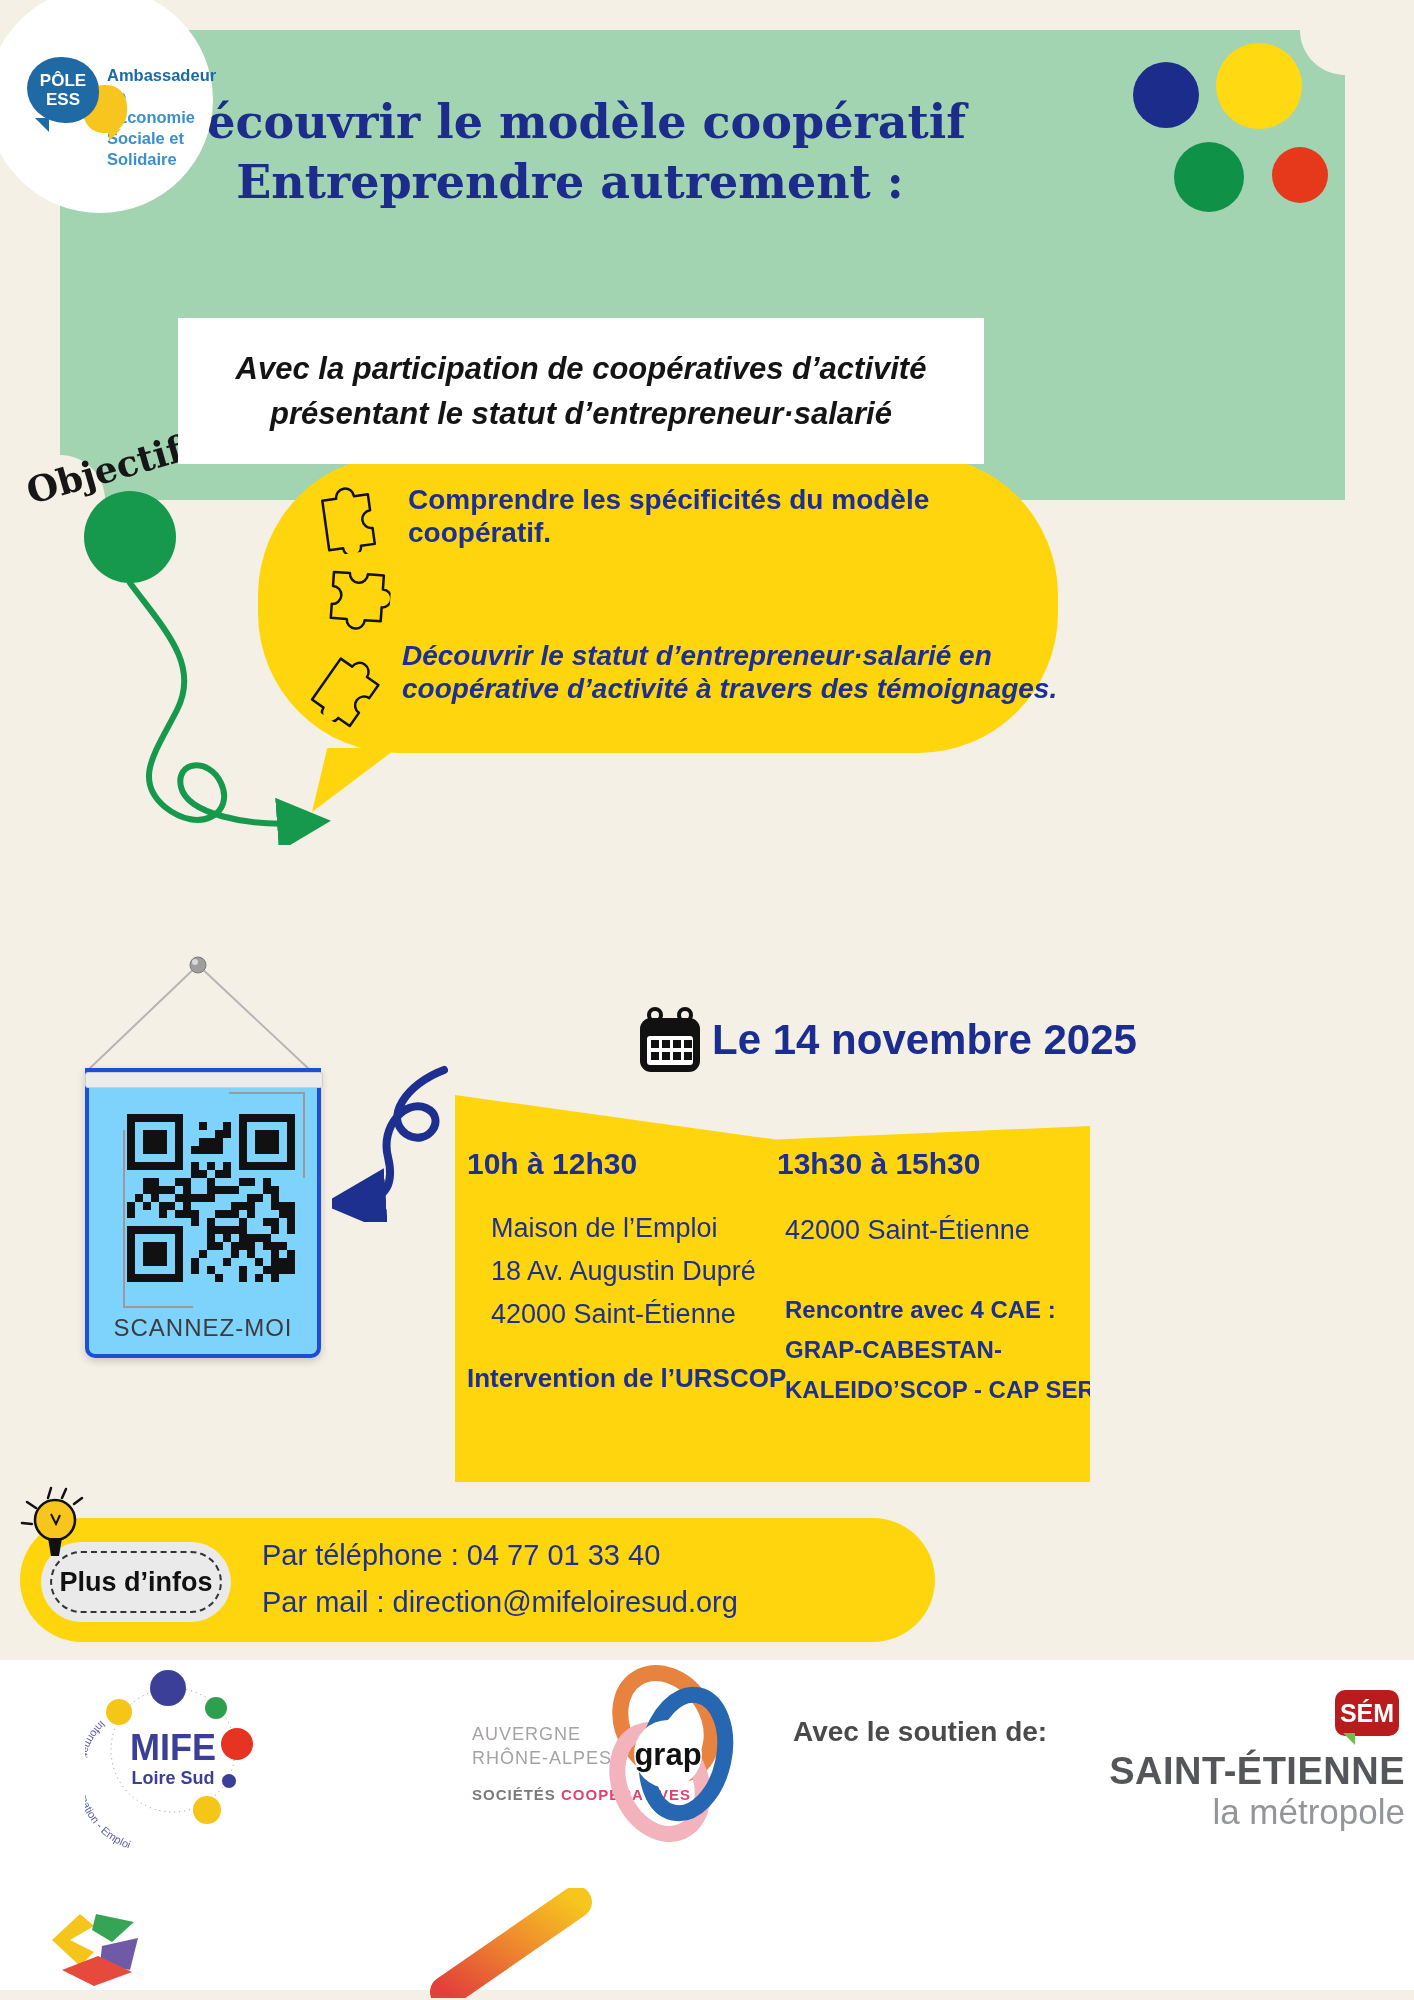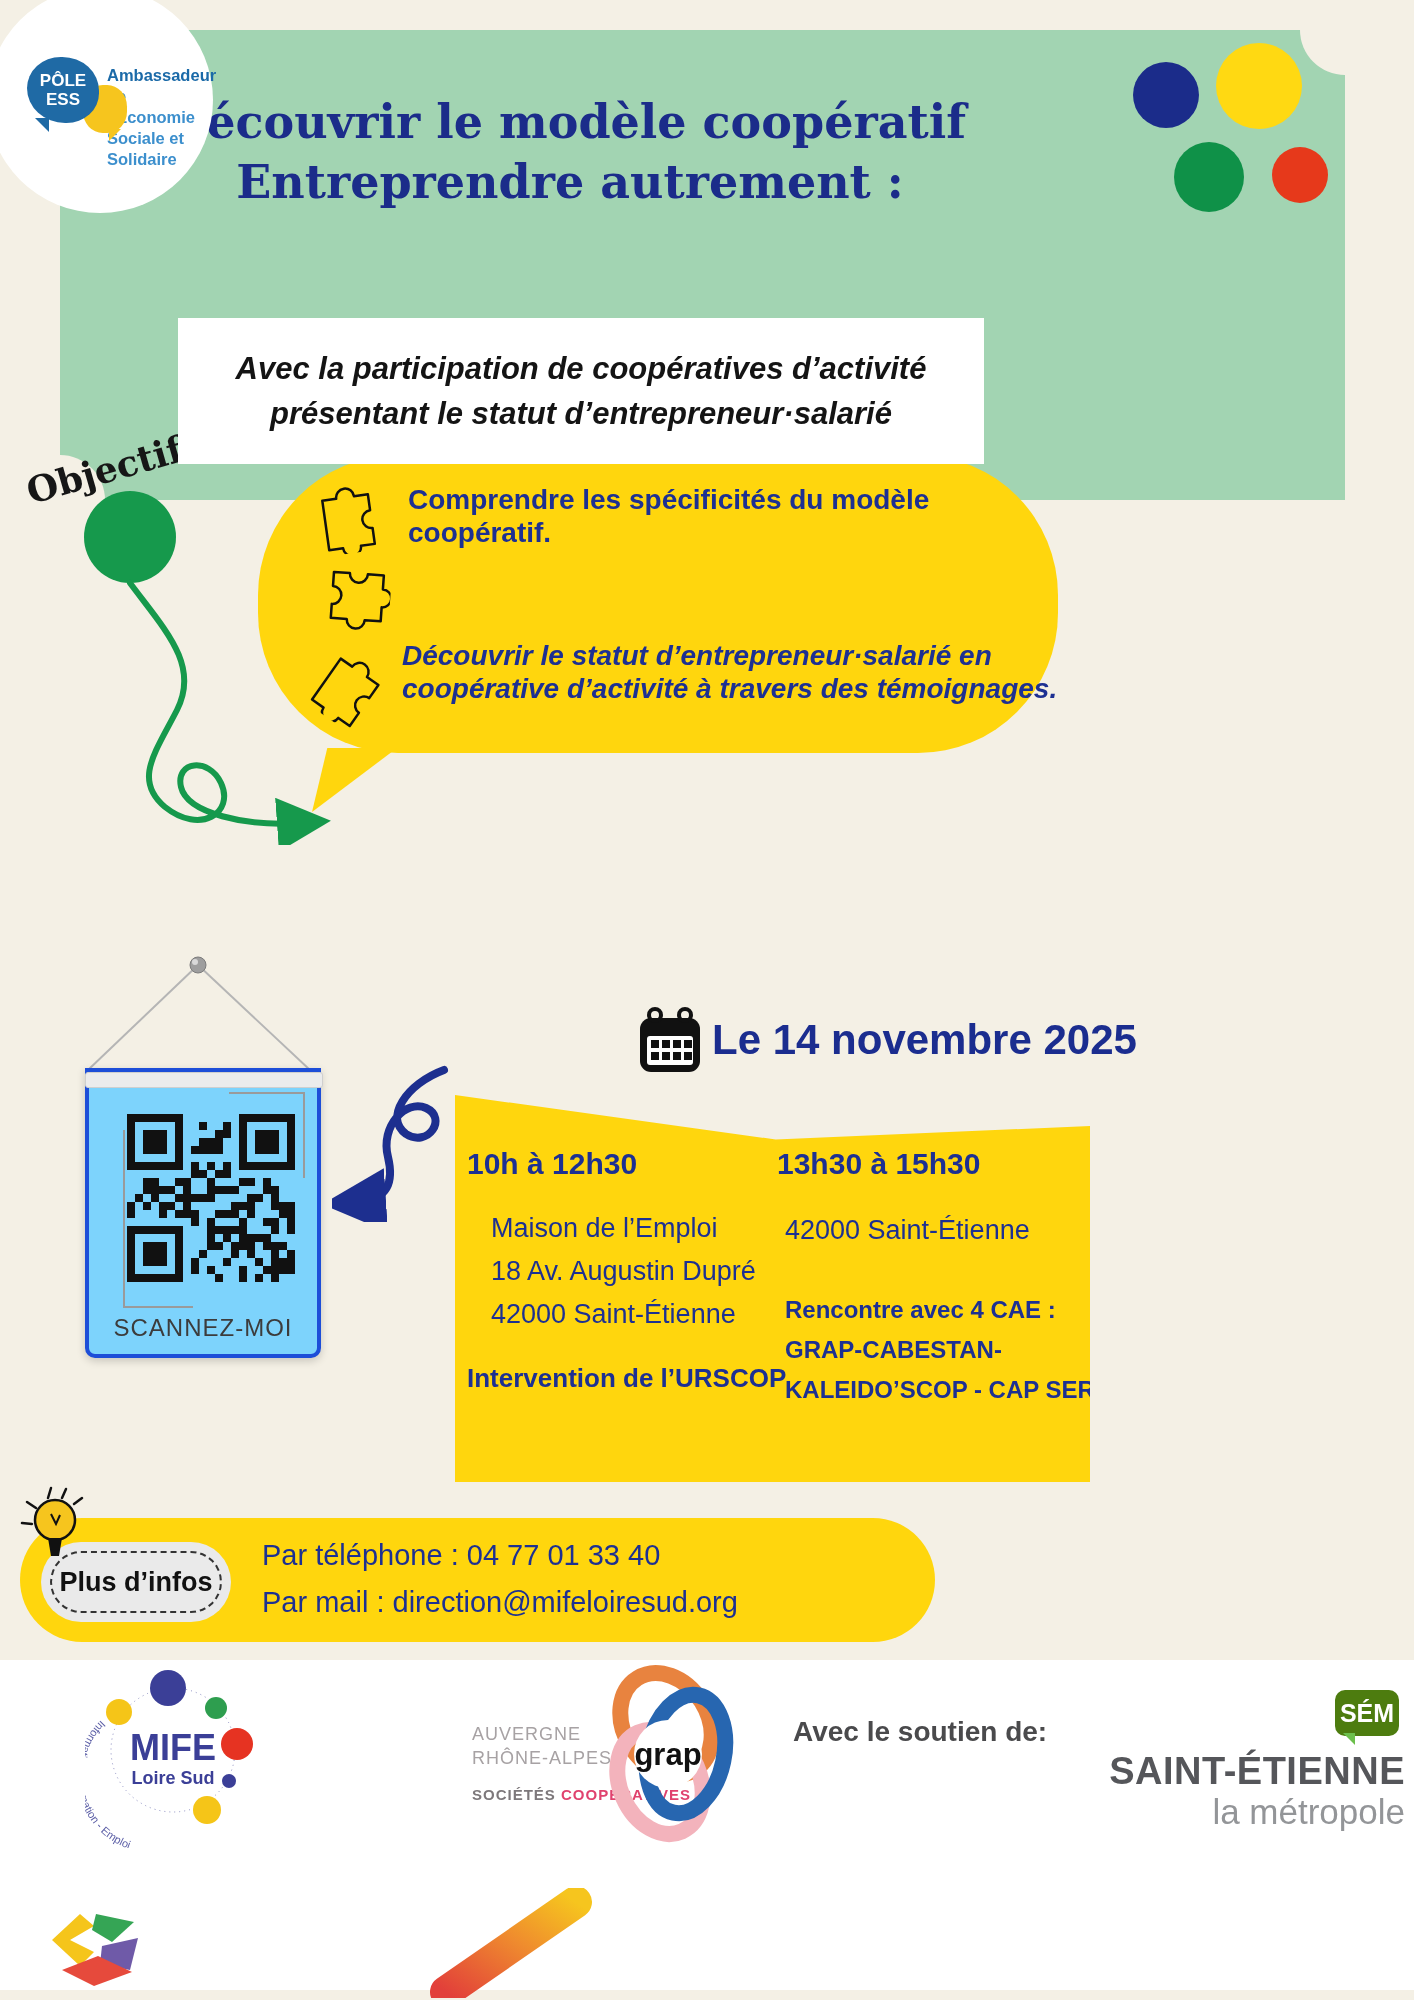--- a/index.html
+++ b/index.html
@@ -45,21 +45,21 @@
   .infos-band{position:absolute;left:20px;top:1518px;width:915px;height:124px;background:#ffd60d;border-radius:62px;z-index:2;}
   .infos-badge{position:absolute;left:45px;top:1546px;width:182px;height:72px;background:#eaeaea;border-radius:36px;z-index:3;
                box-shadow:0 0 0 4px #eaeaea;}
   .infos-badge .dash{position:absolute;left:5px;top:5px;right:5px;bottom:5px;border:2px dashed #333;border-radius:31px;
                display:flex;align-items:center;justify-content:center;font-weight:800;font-size:27px;color:#111;}
   .contact{position:absolute;left:262px;top:1532px;font-size:29px;line-height:47px;color:#1d3092;z-index:3;}
   .footer{position:absolute;left:0;top:1660px;width:1414px;height:330px;background:#ffffff;z-index:2;}
   .scop-right{position:absolute;left:472px;top:1722px;font-size:18px;line-height:24px;letter-spacing:1px;color:#a7a2a4;}
   .scop-sub{position:absolute;left:472px;top:1786px;font-size:15px;font-weight:700;letter-spacing:1px;}
   .soutien-label{position:absolute;left:793px;top:1716px;font-weight:800;font-size:28px;color:#4a4a4c;}
-  .sem{position:absolute;left:1335px;top:1690px;width:64px;height:46px;background:#4d7c0f;border-radius:10px;
+  .sem{position:absolute;left:1335px;top:1690px;width:64px;height:46px;background:#b91c1c;border-radius:10px;
        display:flex;align-items:center;justify-content:center;color:#fff;font-weight:800;font-size:25px;}
   .sem:after{content:"";position:absolute;left:8px;bottom:-9px;border-left:12px solid transparent;border-top:12px solid #6cbf4c;}
   .city{position:absolute;left:950px;top:1750px;width:455px;text-align:right;font-weight:700;font-size:38px;color:#55565a;letter-spacing:0.5px;}
   .metropole{position:absolute;left:950px;top:1792px;width:455px;text-align:right;font-size:35px;color:#939598;}
 </style>
 </head>
 <body>
 
 <div class="poster">
 

